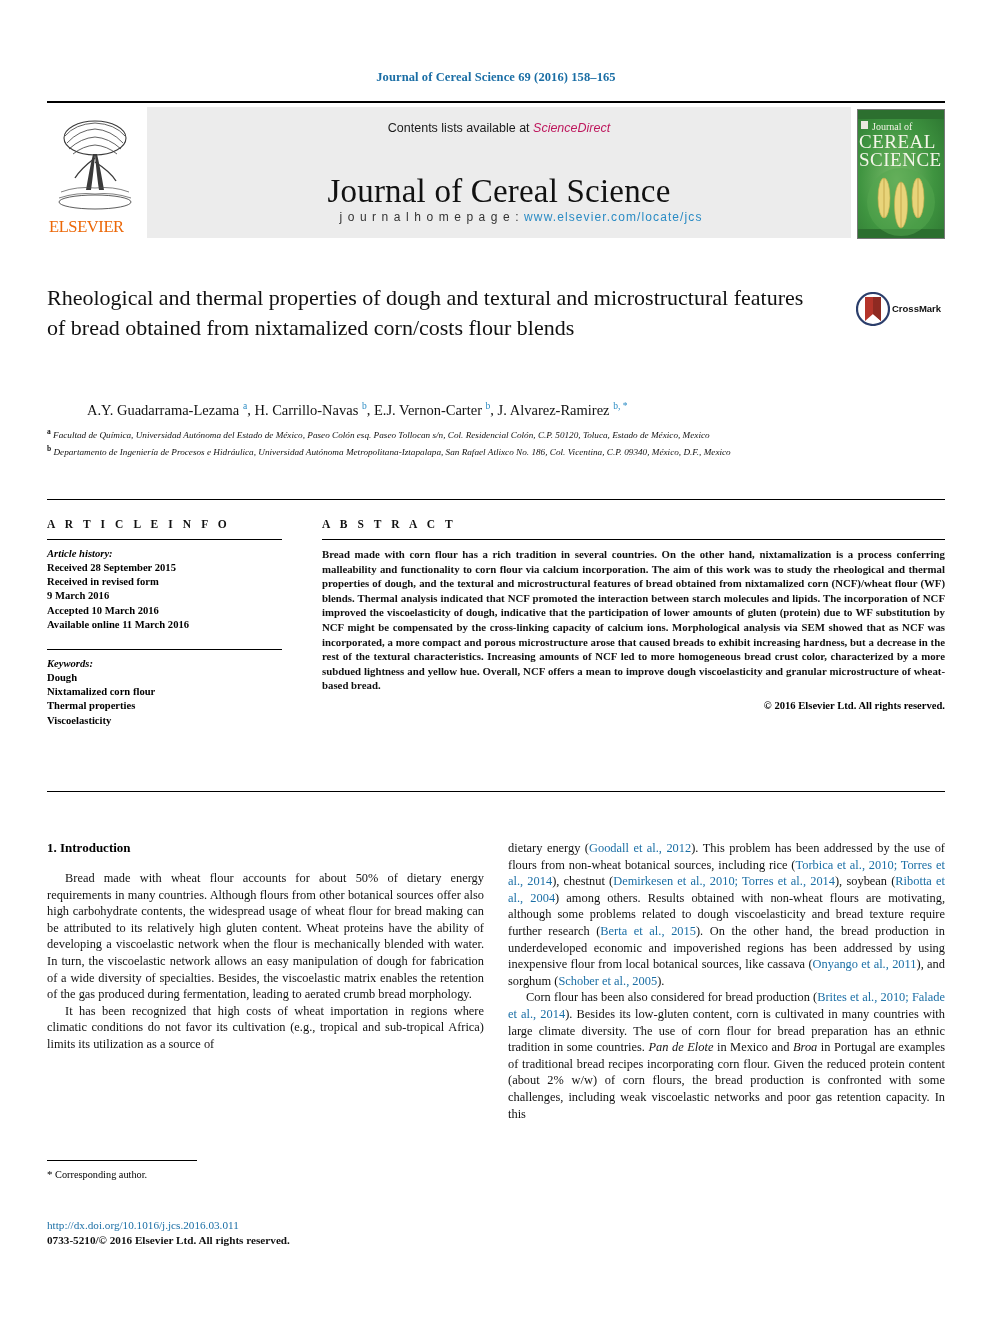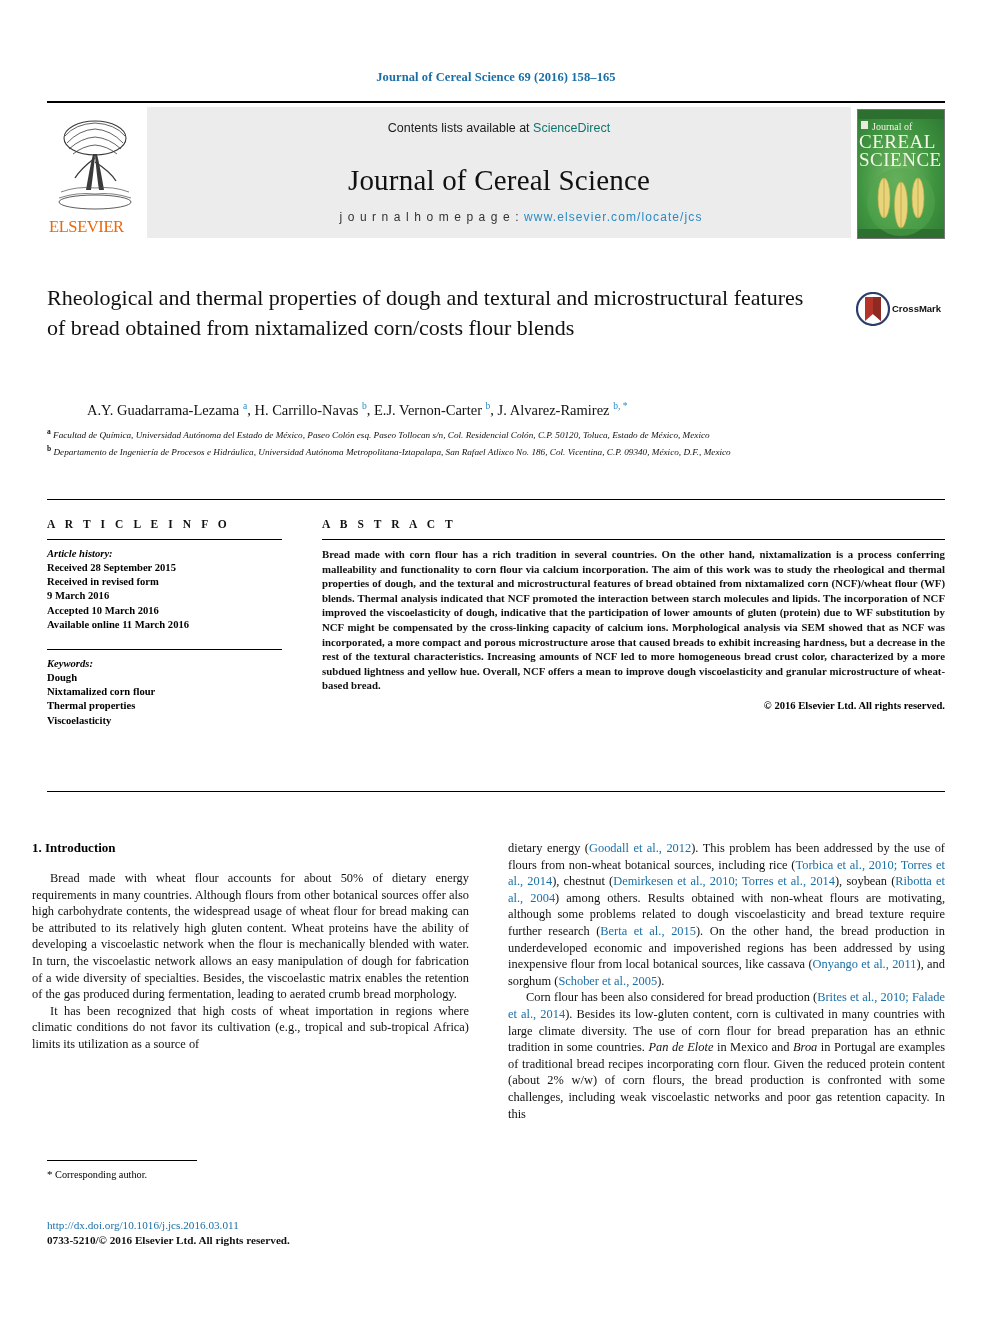--- a/index.html
+++ b/index.html
@@ -81,25 +81,26 @@
     justify-content: flex-start;
     padding-top: 14px;
     box-sizing: border-box;
   }
   .contents-line {
     font-size: 12.5px;
     font-family: "Liberation Sans", sans-serif;
     color: #1a1a1a;
   }
   .contents-line .sd {
-    color: #0f766e;
+    color: #be185d;
+    font-style: italic;
   }
   .journal-name {
-    margin-top: 29px;
-    font-size: 29px;
+    margin-top: 38px;
+    font-size: 33px;
     font-family: "Liberation Serif", serif;
     color: #111;
     letter-spacing: .2px;
   }
   .homepage-line {
     position: absolute;
     bottom: 14px;
     font-size: 12px;
     font-family: "Liberation Sans", sans-serif;
     letter-spacing: 1.1px;
@@ -238,21 +239,21 @@
     top: 791px;
     left: 47px;
     width: 898px;
     border-top: 1.2px solid #000;
   }
 
   
   .body-left {
     position: absolute;
     top: 840px;
-    left: 32px;
+    left: 47px;
     width: 437px;
   }
   .body-right {
     position: absolute;
     top: 840px;
     left: 508px;
     width: 437px;
   }
   .h1 {
     font-size: 13px;

